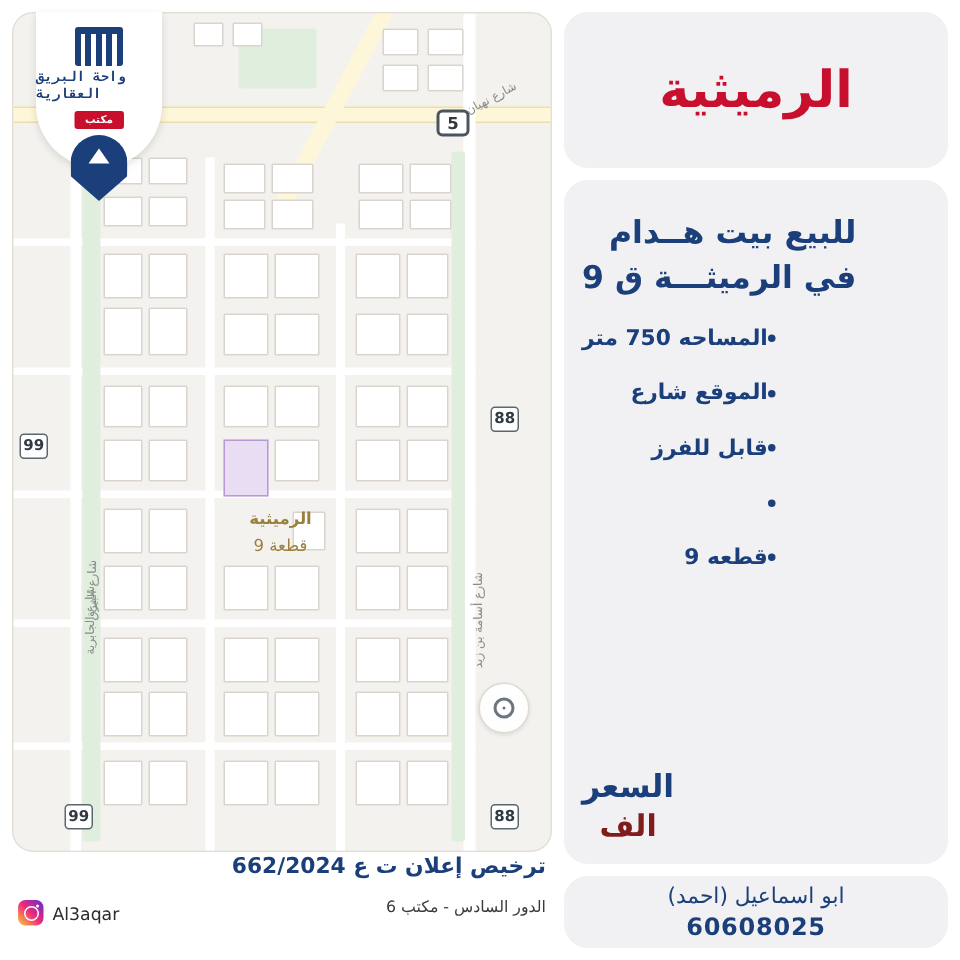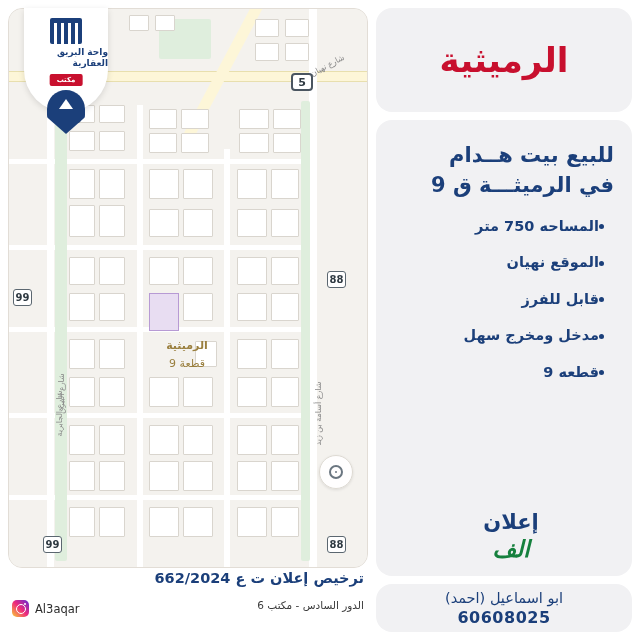--- a/index.html
+++ b/index.html
@@ -151,21 +151,21 @@
   .logo-tower {
     width: 32px; height: 26px;
     background:
       linear-gradient(to bottom, #1b3f7a 0 5px, transparent 5px),
       repeating-linear-gradient(90deg, #1b3f7a 0 4px, #ffffff 4px 7px);
     background-size: 100% 100%, 100% 100%;
     border-radius: 2px;
   }
   .logo-ar {
     font-size: 9px; color: #1b3f7a; font-weight: bold;
-    margin-top: 3px; line-height: 1.25; text-align: right;
+    margin-top: 3px; line-height: 1.25; text-align: left; font-family: Liberation Mono, monospace;
   }
   .logo-pin {
     position: absolute;
     bottom: -22px; left: 50%;
     transform: translateX(-50%);
     width: 38px; height: 44px;
     background: #1b3f7a;
     border-radius: 19px 19px 19px 19px;
     clip-path: polygon(0 0, 100% 0, 100% 62%, 50% 100%, 0 62%);
     display: flex; align-items: flex-start; justify-content: center;
@@ -265,22 +265,22 @@
   .title-text {
     color: #c8102e;
     font-size: 34px;
     font-weight: bold;
     letter-spacing: 0;
   }
   .detail-card {
     position: absolute;
     left: 0; top: 112px;
     width: 256px; height: 456px;
-    padding: 20px 18px 14px 32px;
-    display: flex; flex-direction: column;
+    padding: 20px 18px 14px 12px;
+    display: flex; flex-direction: column; align-items: flex-end;
   }
   .headline {
     color: #1b3f7a;
     font-size: 21px;
     font-weight: bold;
     line-height: 1.45;
     text-align: right;
     letter-spacing: 1px;
   }
   .features {
@@ -316,25 +316,24 @@
     font-weight: bold;
   }
   .price-value {
     color: #1b3f7a;
     font-size: 52px;
     font-weight: bold;
     line-height: 1.0;
     margin-top: 2px;
   }
   .price-unit {
-    color: #15803d;
-    font-size: 23px;
+    color: #7f1d1d;
+    font-size: 20px;
     font-weight: bold;
     margin-top: 2px;
-    font-style: italic;
   }
   .contact-card {
     position: absolute;
     left: 0; top: 576px;
     width: 256px; height: 48px;
     display: flex; flex-direction: column;
     align-items: center; justify-content: center;
     gap: 2px;
   }
   .contact-name {
@@ -512,28 +511,28 @@
     </div>
 
     <div class="card detail-card">
       <div class="headline">
         <div>للبيع بيت هــدام</div>
         <div>في الرميثـــة ق 9</div>
       </div>
 
       <ul class="features">
         <li><span class="bullet"></span><span>المساحه 750 متر</span></li>
-        <li><span class="bullet"></span><span>الموقع نهيان</span></li>
+        <li><span class="bullet"></span><span>الموقع شارع</span></li>
         <li><span class="bullet"></span><span>قابل للفرز</span></li>
-        <li><span class="bullet"></span><span>مدخل ومخرج سهل</span></li>
+        <li><span class="bullet"></span></li>
         <li><span class="bullet"></span><span>قطعه 9</span></li>
       </ul>
 
       <div class="price-wrap">
-        <div class="price-label">إعلان</div>
+        <div class="price-label">السعر</div>
         <div class="price-unit">الف</div>
       </div>
     </div>
 
     <div class="card contact-card">
       <div class="contact-name">ابو اسماعيل (احمد)</div>
       <div class="contact-phone">60608025</div>
     </div>
   </div>
 </div>

